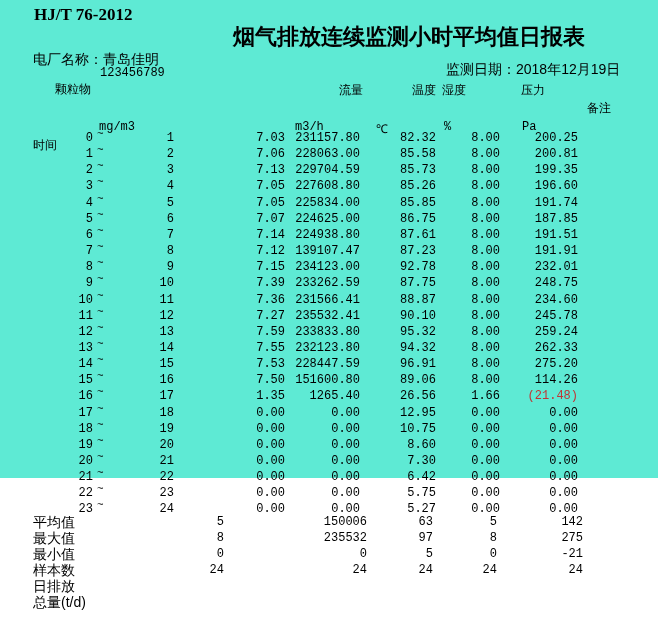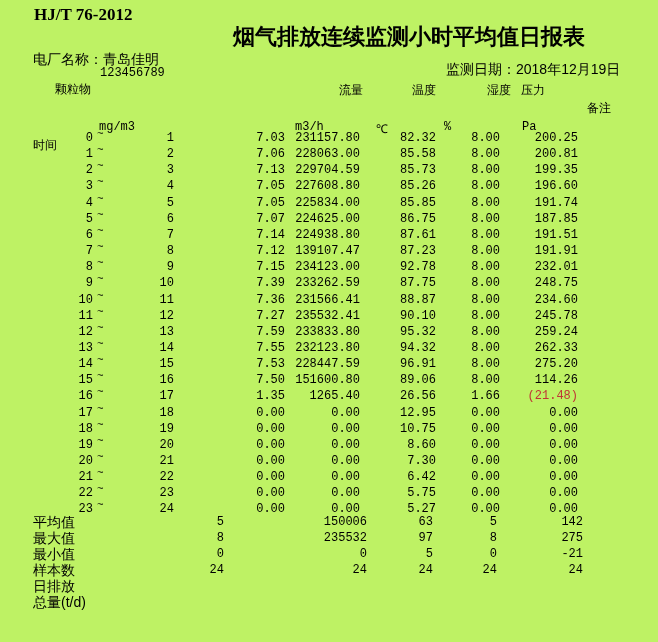--- a/index.html
+++ b/index.html
@@ -1,30 +1,30 @@
 <!DOCTYPE html>
 <html><head>
 <meta charset="utf-8">
 <style>
   html,body{margin:0;padding:0;background:#fff;}
   body{width:658px;height:642px;overflow:hidden;}
-  .sheet{position:relative;width:658px;height:642px;background:#bef264;color:#000;
+  .sheet{position:relative;width:658px;height:478px;background:#5eead4;color:#000;
          font-family:"Liberation Sans",sans-serif;}
   .abs{position:absolute;white-space:pre;}
   .std{left:34px;top:5px;font-family:"Liberation Serif",serif;font-weight:bold;font-size:17px;}
   .title{left:233px;top:22px;font-size:22px;font-weight:bold;}
   .plant{left:33px;top:51px;font-size:14px;}
   .mark{left:37px;top:61px;font-family:"Liberation Mono",monospace;font-size:13px;}
   .code{left:100px;top:66px;font-family:"Liberation Mono",monospace;font-size:12px;}
   .date{left:446px;top:61px;font-size:14px;}
   .hdr{font-size:12px;}
   .h-pollutant{left:55px;top:81px;}
   .h-flow{left:339px;top:82px;}
   .h-temp{left:412px;top:82px;}
-  .h-hum{left:442px;top:82px;margin-left:45px;}
+  .h-hum{left:442px;top:82px;}
   .h-press{left:521px;top:82px;}
   .h-time{left:33px;top:97px;margin-top:40px;}
   .h-remark{left:587px;top:100px;}
   .unit{top:112px;font-family:"Liberation Mono",monospace;font-size:12px;margin-top:8px;}
   .u-pm{left:99px;}
   .u-flow{left:295px;}
   .u-temp{left:376px;}
   .u-hum{left:444px;}
   .u-press{left:522px;}
   .row{position:absolute;left:0;width:658px;height:16px;line-height:16px;

